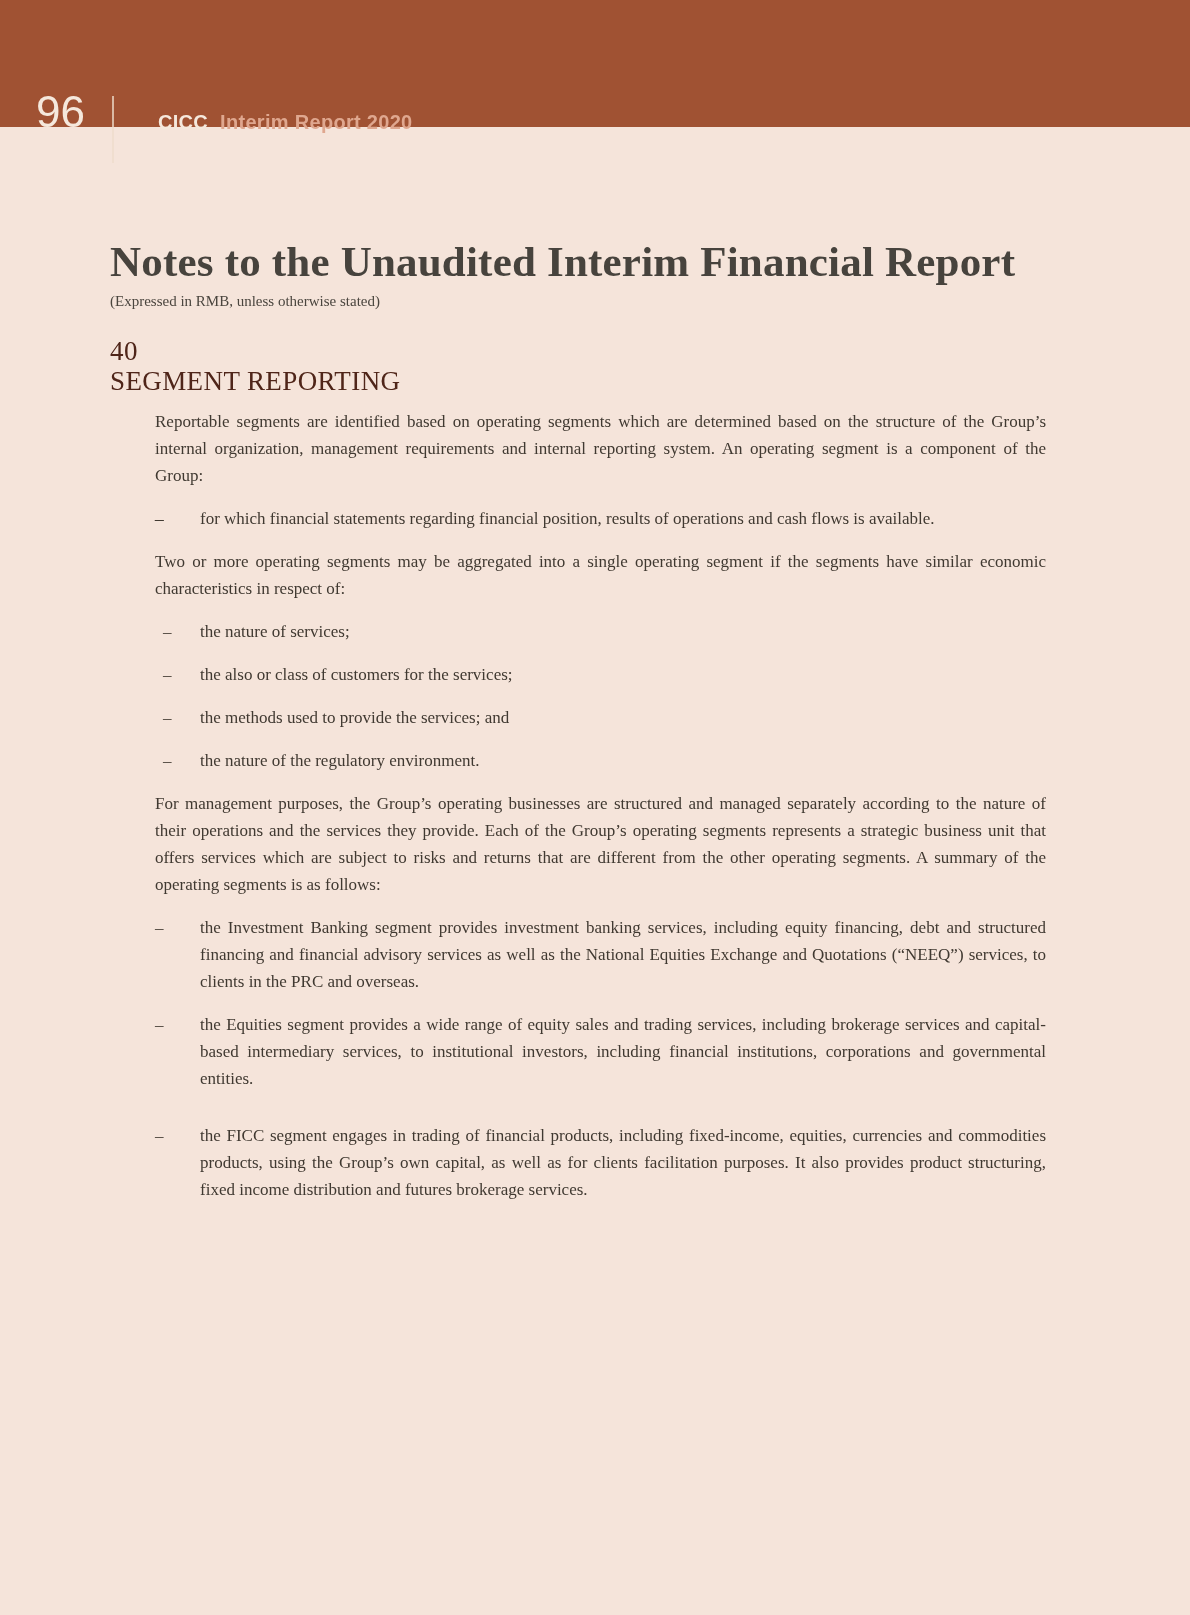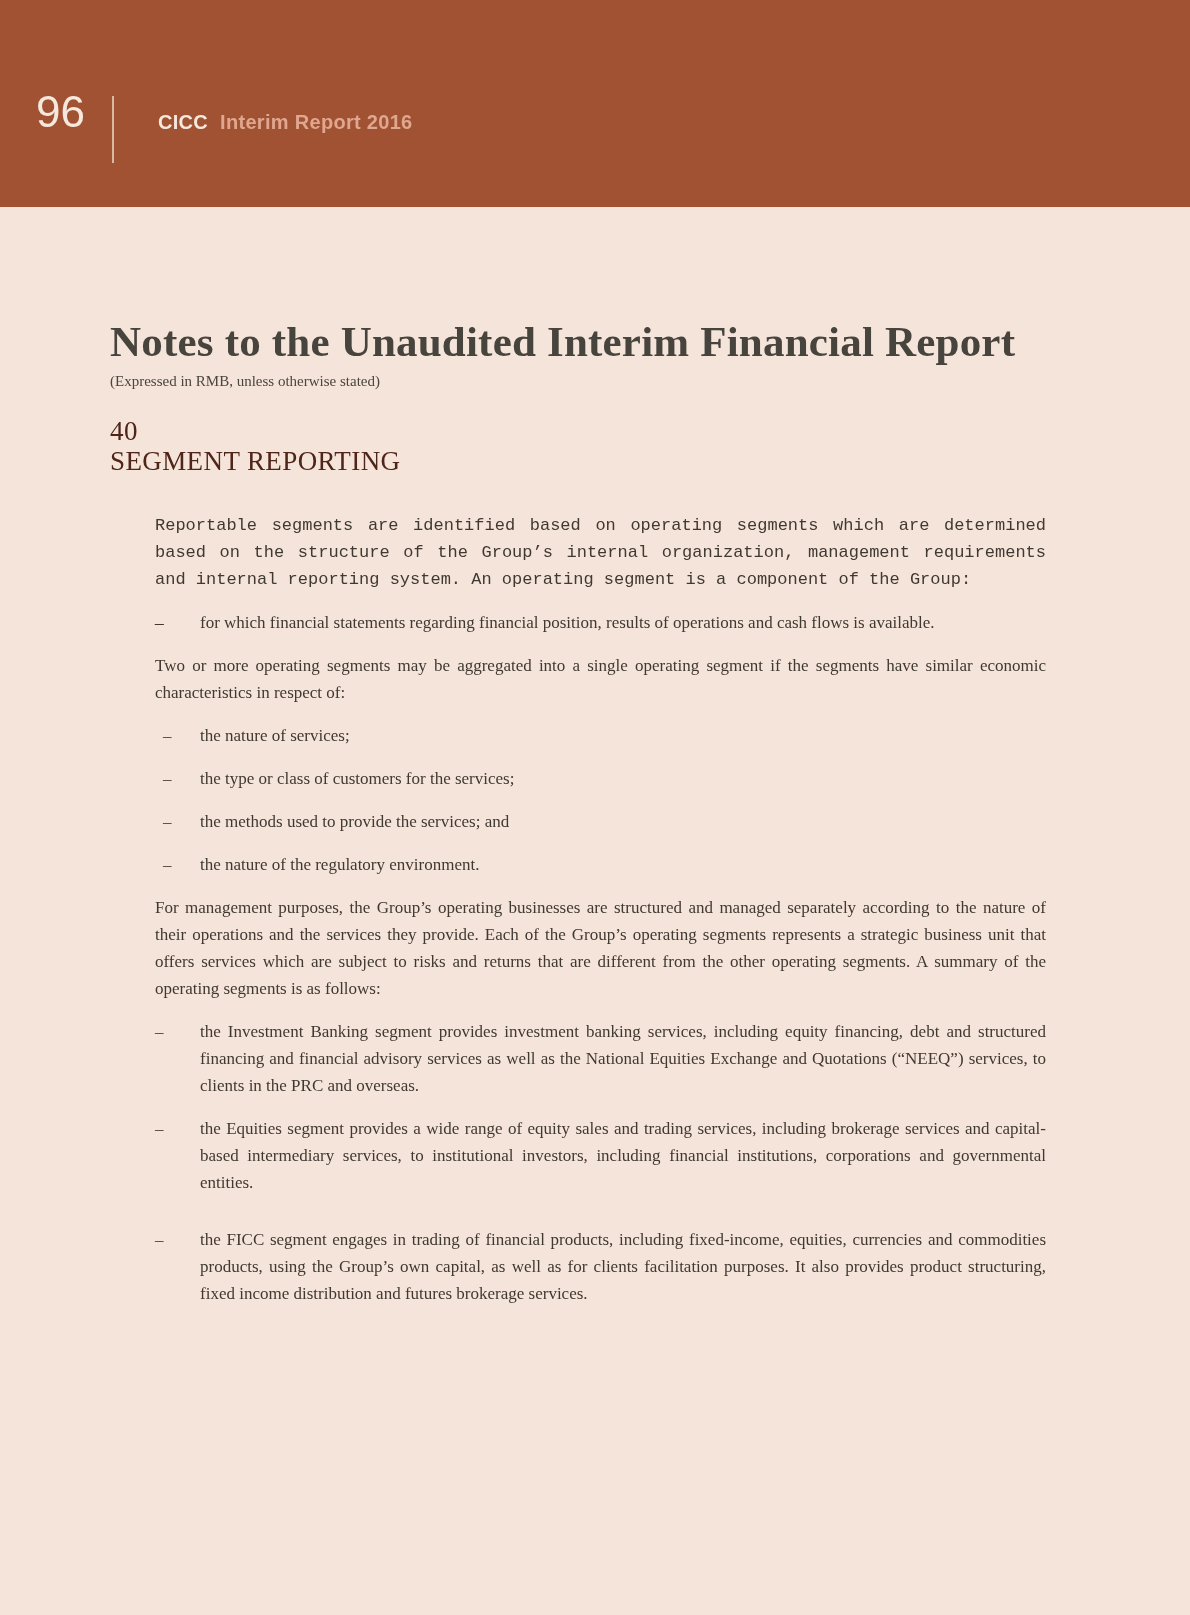--- a/index.html
+++ b/index.html
@@ -6,21 +6,21 @@
   html, body { width: 1190px; height: 1615px; overflow: hidden; }
   body {
     background: var(--page-bg, #f5e4da);
     color: var(--body-ink, #403931);
     font-family: "Liberation Serif", serif;
   }
 
   
   .band {
     position: relative;
-    height: 207px;
+    height: 127px;
     background: var(--band-bg, #a05233);
     padding-left: 28px;
   }
   .page-num {
     position: absolute;
     left: 36px;
     top: 90px;
     font-family: "Liberation Sans", sans-serif;
     font-weight: 300;
     font-size: 44px;
@@ -76,21 +76,21 @@
   }
   .sec-num { flex: none; width: 45px; }
 
   .para {
     margin-left: 45px;
     margin-top: 16px;
     font-size: 17px;
     line-height: 27px;
     text-align: justify;
   }
-  .para.first { margin-top: 36px; font-family: Liberation Mono, monospace; }
+  .para.first { margin-top: 12px; }
 
   .dash-list { list-style: none; margin-left: 45px; }
   .dash-item {
     position: relative;
     margin-top: 16px;
     padding-left: 45px;
     font-size: 17px;
     line-height: 27px;
     text-align: justify;
   }
@@ -98,21 +98,21 @@
   .dash-list.inset .dash-item .marker { left: 8px; }
   .dash-item.gap-lg { margin-top: 30px; }
 </style>
 </head>
 <body>
 
 <header class="band">
   <div class="page-num">96</div>
   <div class="band-rule"></div>
   <div class="brand-line">
-    <span class="brand">CICC</span><span class="brand-suffix">Interim Report 2016</span>
+    <span class="brand">CICC</span><span class="brand-suffix">Interim Report 2020</span>
   </div>
 </header>
 
 <main class="content">
   <h1 class="doc-title">Notes to the Unaudited Interim Financial Report</h1>
   <p class="subtitle">(Expressed in RMB, unless otherwise stated)</p>
 
   <section>
     <h2 class="sec-head">
       <span class="sec-num">40</span>
@@ -136,21 +136,21 @@
 
     <p class="para">Two or more operating segments may be aggregated into a single operating segment if the segments have similar economic characteristics in respect of:</p>
 
     <ul class="dash-list inset">
       <li class="dash-item">
         <span class="marker">–</span>
         <span>the nature of services;</span>
       </li>
       <li class="dash-item">
         <span class="marker">–</span>
-        <span>the type or class of customers for the services;</span>
+        <span>the also or class of customers for the services;</span>
       </li>
       <li class="dash-item">
         <span class="marker">–</span>
         <span>the methods used to provide the services; and</span>
       </li>
       <li class="dash-item">
         <span class="marker">–</span>
         <span>the nature of the regulatory environment.</span>
       </li>
     </ul>

